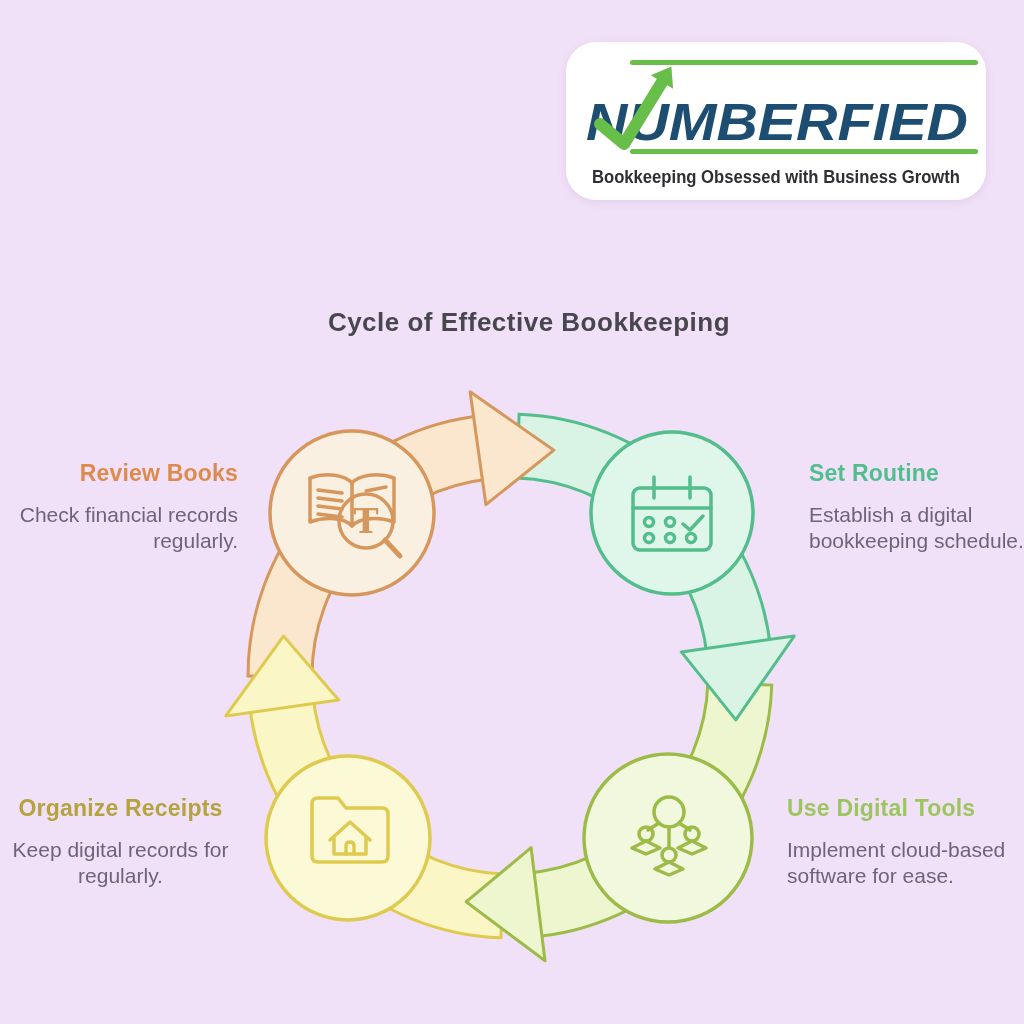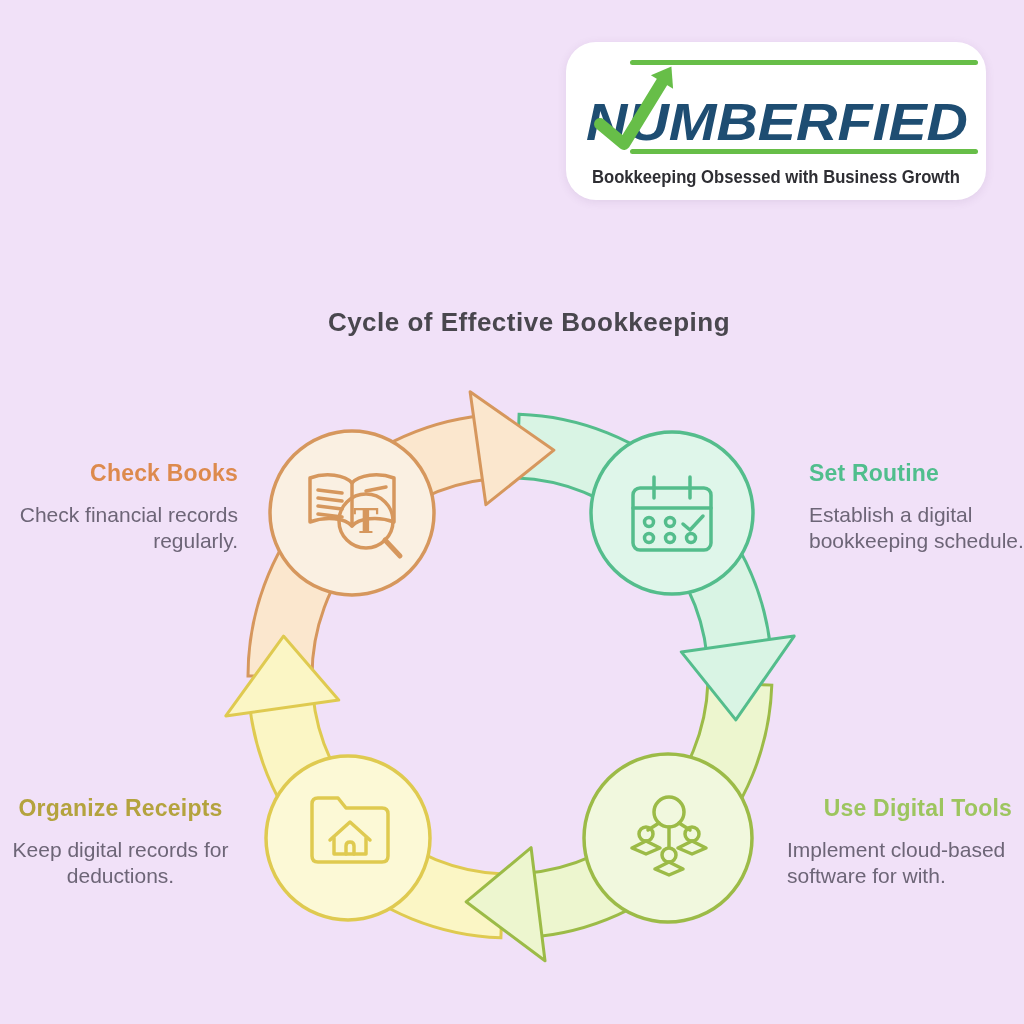--- a/index.html
+++ b/index.html
@@ -50,21 +50,21 @@
   .icon-text-0{fill:var(--node-0-stroke);font-family:"DejaVu Serif",serif;font-weight:bold;font-size:34px;}
   
   .label-block{position:absolute;}
   .label-block h3{margin:0 0 15px;font-size:23px;font-weight:bold;letter-spacing:.2px;}
   .label-block p{margin:0;font-size:21px;line-height:1.26;color:var(--desc-text);}
   .lb-review  {right:786px;top:460px;width:235px;text-align:right;}
   .lb-review h3{color:var(--node-0-title);}
   .lb-routine {left:787px;top:460px;width:220px;text-align:left;margin-left:22px;}
   .lb-routine h3{color:var(--node-1-title);}
   .lb-tools   {left:787px;top:795px;width:225px;text-align:left;}
-  .lb-tools h3{color:var(--node-2-title);text-align:right;}
+  .lb-tools h3{color:var(--node-2-title);}
   .lb-receipts{right:786px;top:795px;width:235px;text-align:center;}
   .lb-receipts h3{color:var(--node-3-title);}
 </style>
 </head>
 <body>
 
 <div class="canvas">
 
   <div class="logo-card">
     <svg class="logo-svg" viewBox="0 0 420 158">
@@ -133,29 +133,29 @@
 
     <g transform="translate(348,838)" class="icon-3">
       <path d="M -36 -26 L -36 -34 Q -36 -40 -30 -40 L -10 -40 L -2 -30 L 34 -30 Q 40 -30 40 -24 L 40 18 Q 40 24 34 24 L -30 24 Q -36 24 -36 18 Z"></path>
       <path d="M -18 2 L 2 -16 L 22 2"></path>
       <path d="M -14 0 L -14 16 L 18 16 L 18 0"></path>
       <path d="M -2 16 L -2 8 Q -2 4 2 4 Q 6 4 6 8 L 6 16"></path>
     </g>
   </svg>
 
   <div class="label-block lb-review">
-    <h3>Check Books</h3>
+    <h3>Review Books</h3>
     <p>Check financial records regularly.</p>
   </div>
   <div class="label-block lb-routine">
     <h3>Set Routine</h3>
     <p>Establish a digital bookkeeping schedule.</p>
   </div>
   <div class="label-block lb-tools">
     <h3>Use Digital Tools</h3>
-    <p>Implement cloud-based software for with.</p>
+    <p>Implement cloud-based software for ease.</p>
   </div>
   <div class="label-block lb-receipts">
     <h3>Organize Receipts</h3>
-    <p>Keep digital records for deductions.</p>
+    <p>Keep digital records for regularly.</p>
   </div>
 
 </div>
 
 </body></html>

